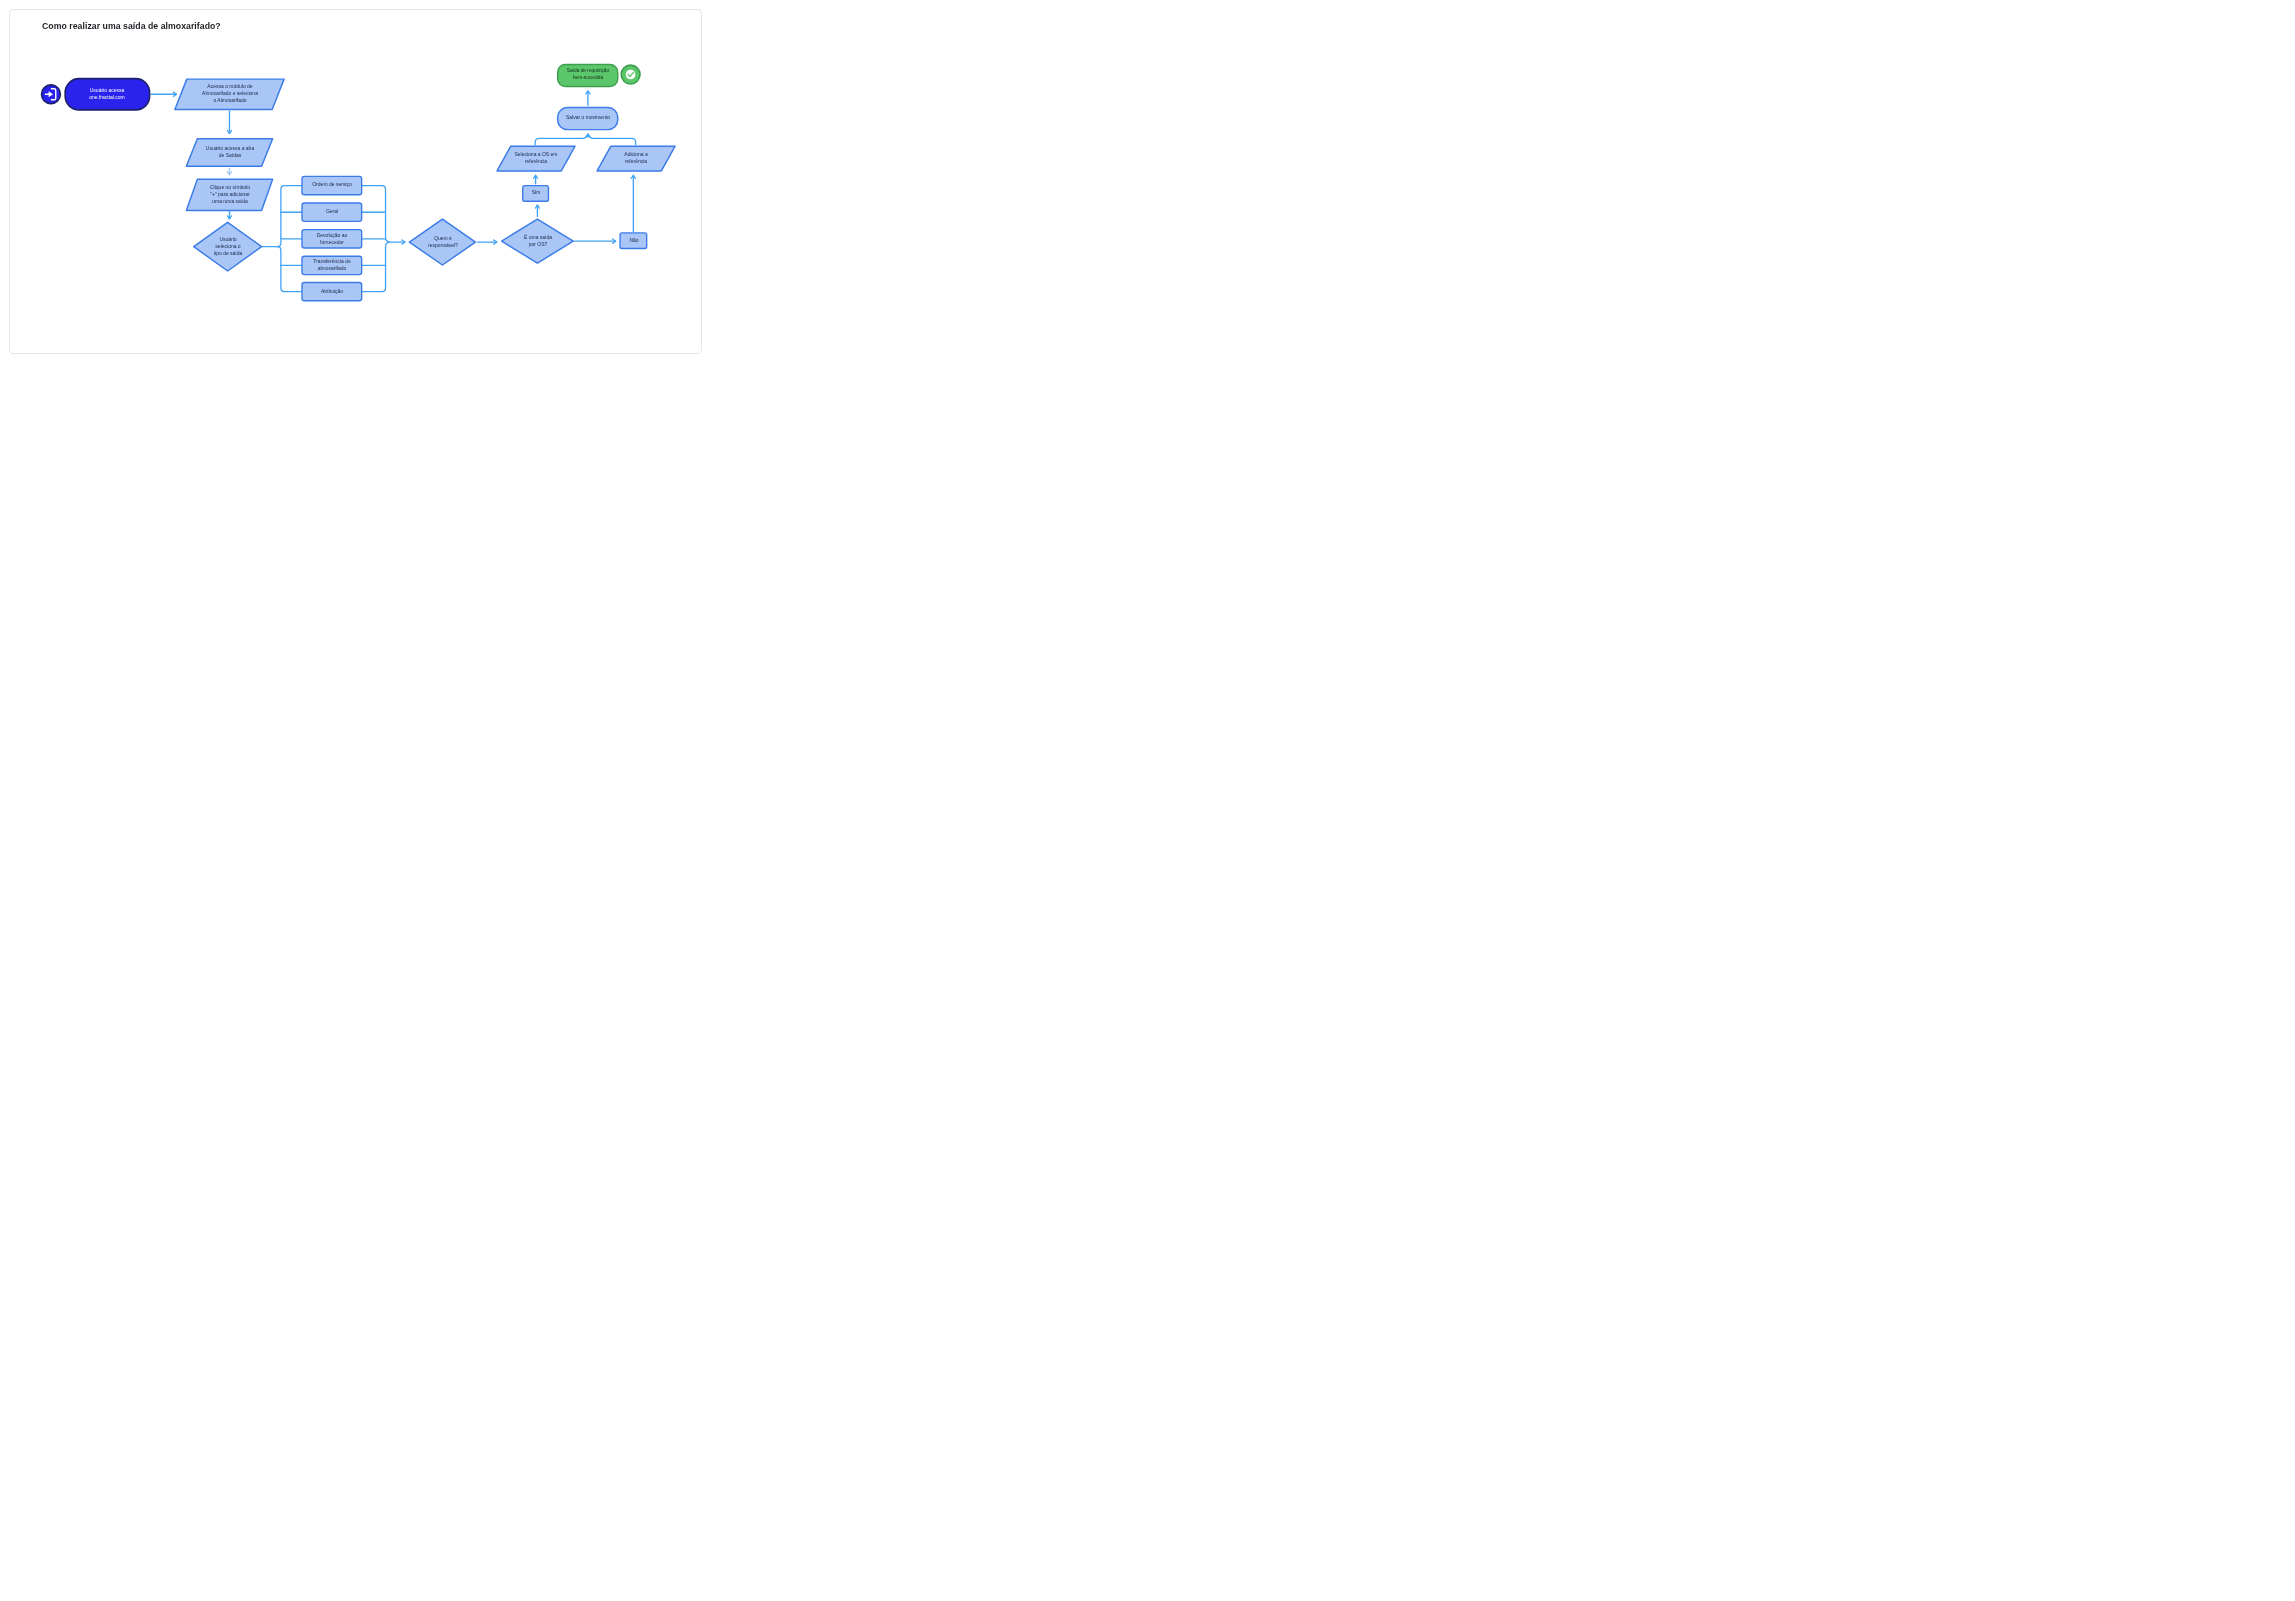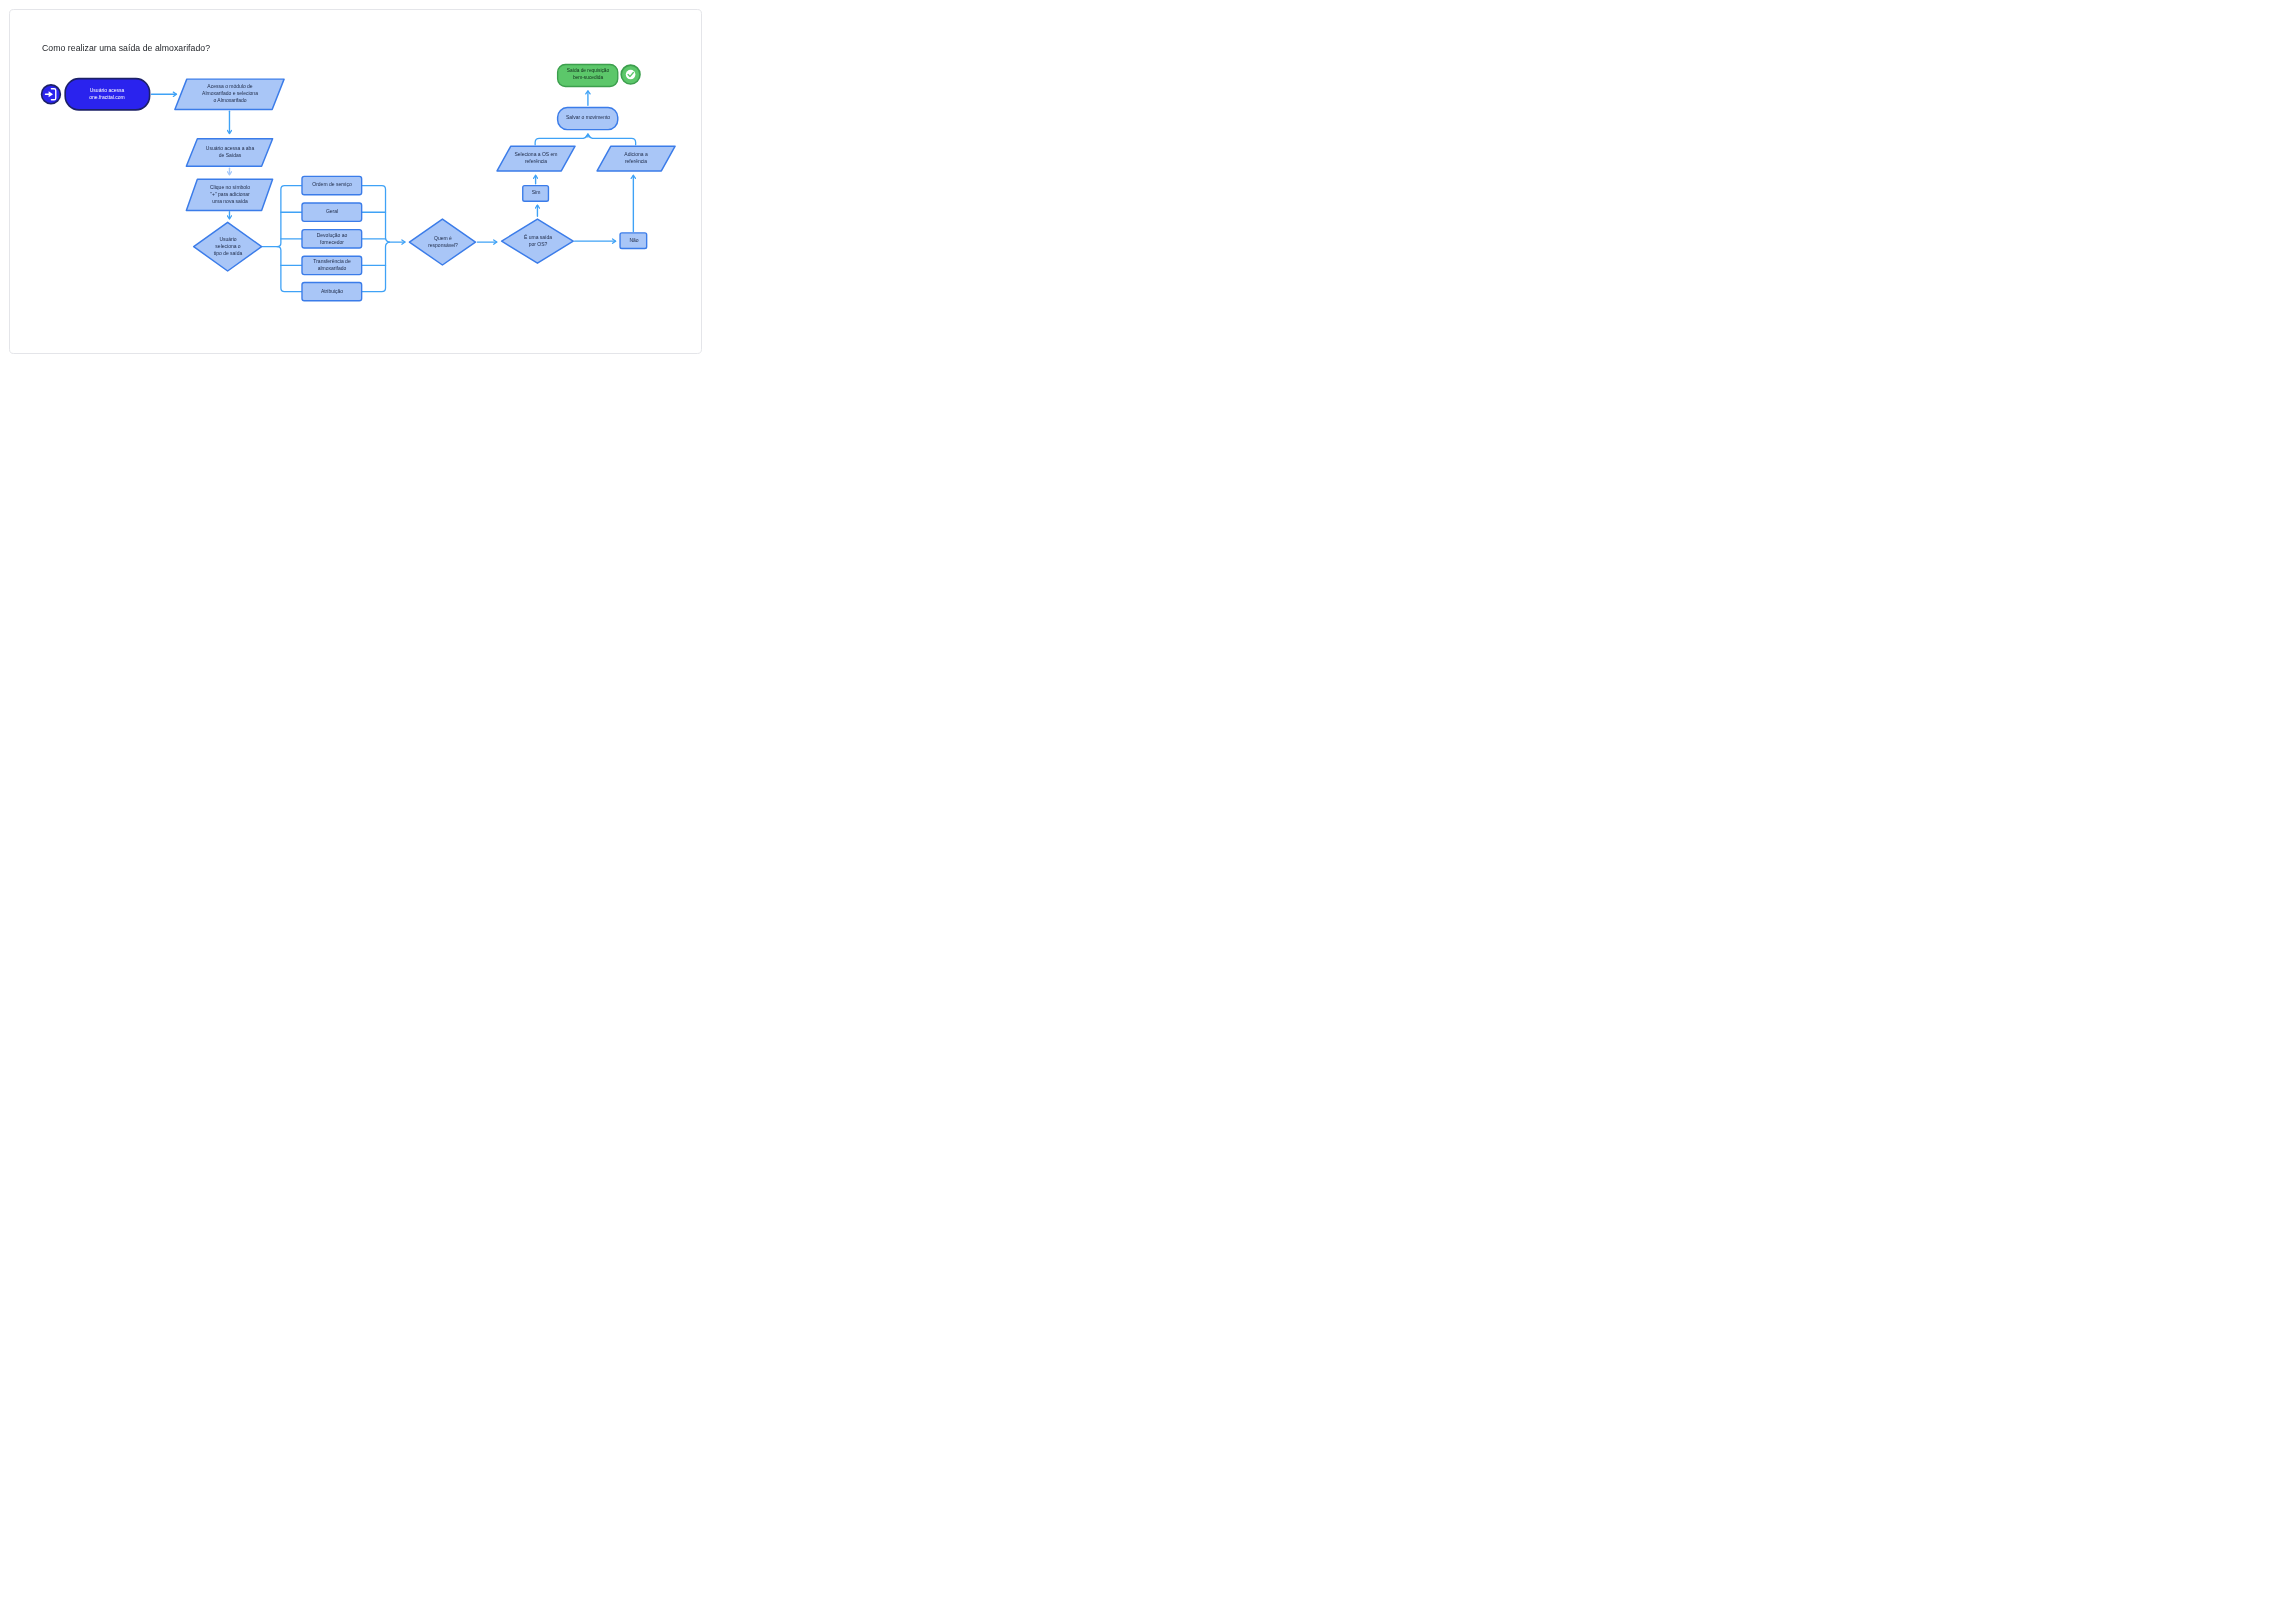--- a/index.html
+++ b/index.html
@@ -15,24 +15,24 @@
     position: absolute;
     left: 8.7px; top: 8.7px;
     width: 693px; height: 345px;
     border: 0.7px solid #e4e5e9;
     border-radius: 4.6px;
     background: #ffffff;
     box-sizing: border-box;
   }
   .title {
     position: absolute;
-    left: 42px; top: 43px;
+    left: 42px; top: 21px;
     font-size: 8.7px;
     line-height: 10px;
-    font-weight: 400;
+    font-weight: 700;
     color: #1d2025;
     letter-spacing: 0.05px;
     white-space: nowrap;
   }
   svg.layer {
     position: absolute;
     left: 0; top: 0;
     width: 710px; height: 357px;
   }
   .lbl {

